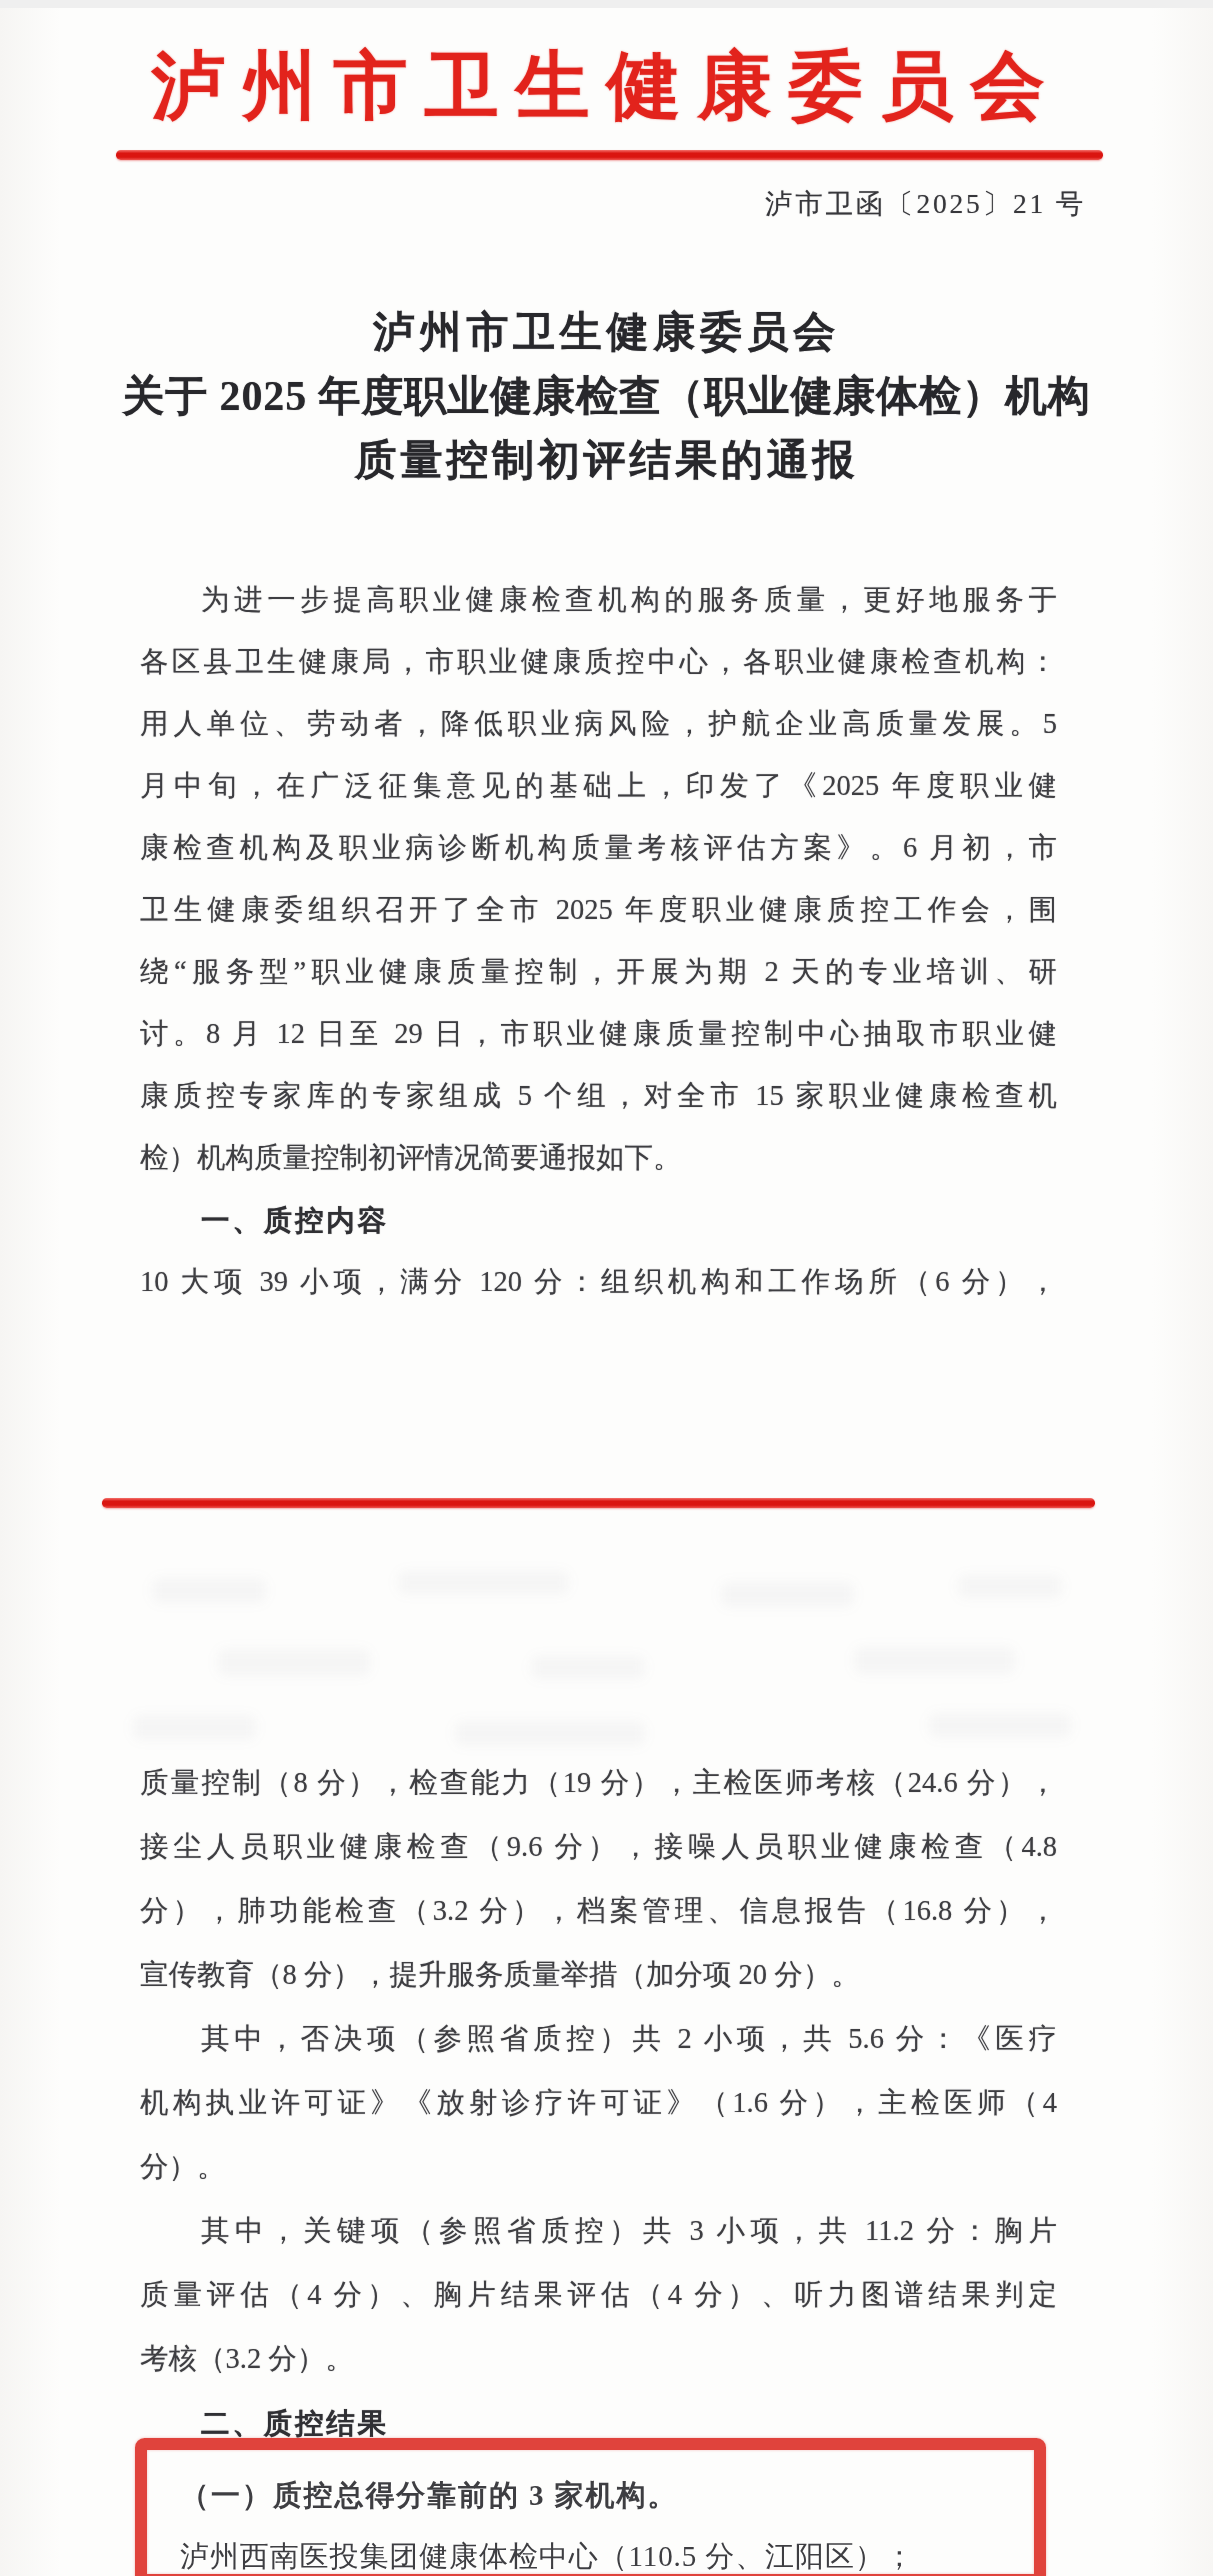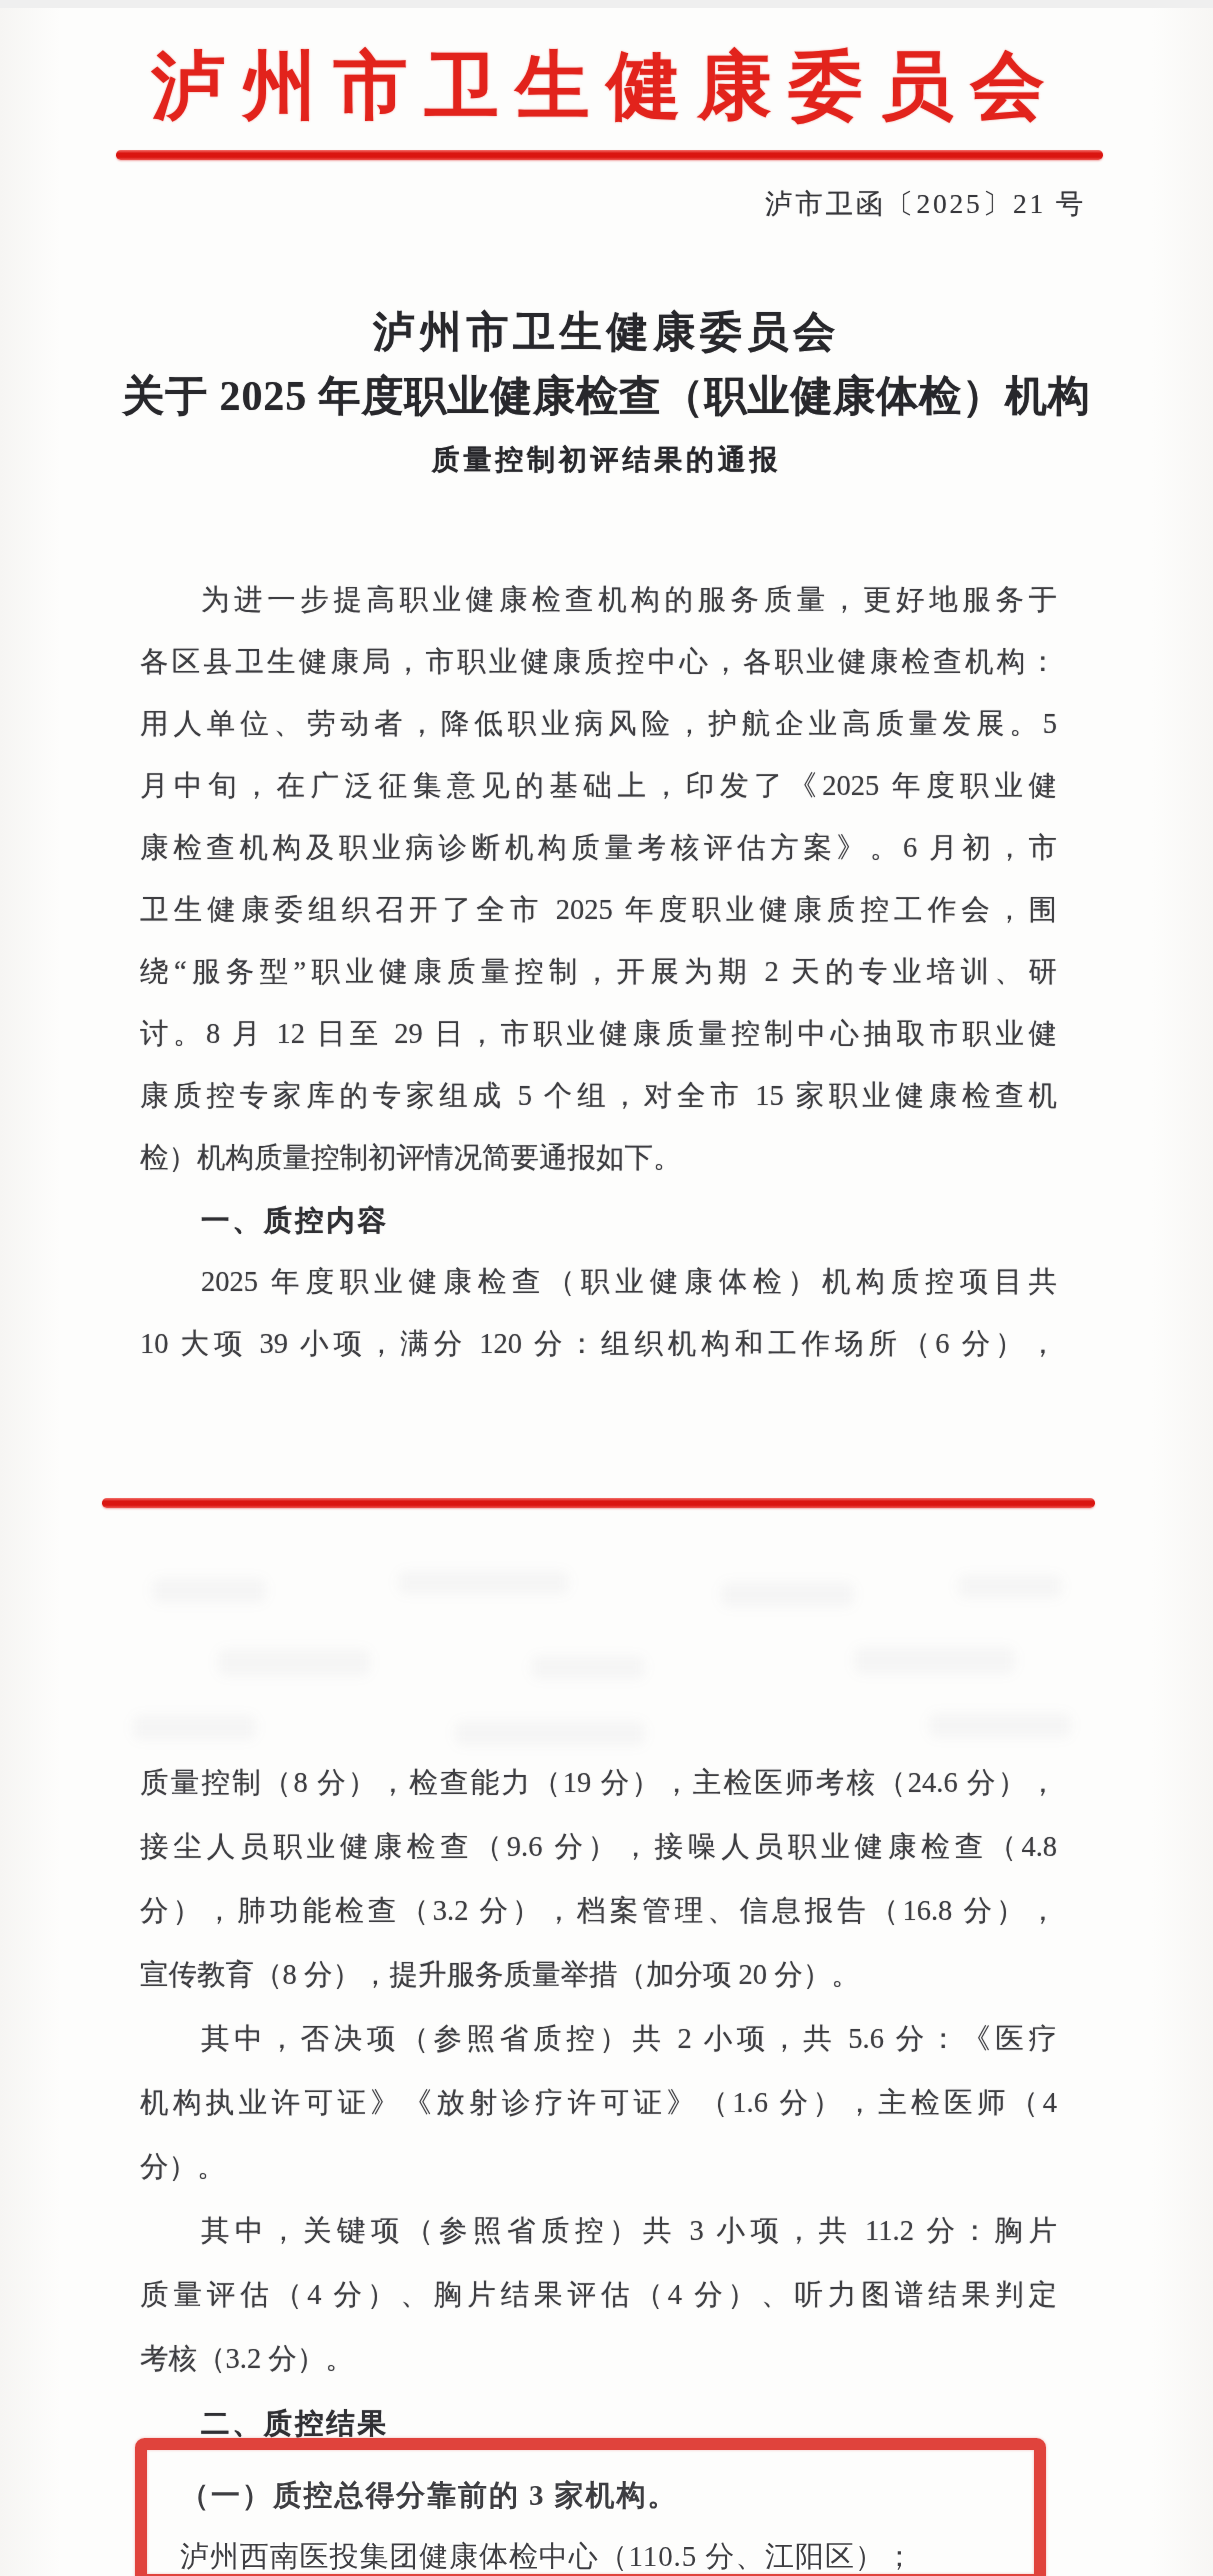--- a/index.html
+++ b/index.html
@@ -36,21 +36,21 @@
     white-space:nowrap;
   }
   
   .doc-title{
     position:absolute;top:292px;left:0;right:0;
     text-align:center;color:#28282c;font-weight:700;
     text-shadow:0 0 0.9px rgba(40,40,46,.6);
   }
   .doc-title .t1{font-size:42px;line-height:64px;letter-spacing:4.7px;}
   .doc-title .t2{font-size:42px;line-height:64px;letter-spacing:0.9px;}
-  .doc-title .t3{font-size:28px;line-height:64px;letter-spacing:3.8px;}
+  .doc-title .t3{font-size:42px;line-height:64px;letter-spacing:3.8px;}
   
   .bodyblock{
     position:absolute;left:140px;width:917px;
     font-size:28.5px;color:#3e3e42;
     text-shadow:0 0 1.1px rgba(62,62,66,.5);
   }
   .p1{top:561px;}
   .p1 .ln{height:62px;line-height:62px;}
   .p2{top:1743px;}
   .p2 .ln{height:64px;line-height:64px;}
@@ -105,21 +105,20 @@
     <div class="ln fill">各区县卫生健康局，市职业健康质控中心，各职业健康检查机构：</div>
     <div class="ln fill">用人单位、劳动者，降低职业病风险，护航企业高质量发展。5</div>
     <div class="ln fill">月中旬，在广泛征集意见的基础上，印发了《2025 年度职业健</div>
     <div class="ln fill">康检查机构及职业病诊断机构质量考核评估方案》。6 月初，市</div>
     <div class="ln fill">卫生健康委组织召开了全市 2025 年度职业健康质控工作会，围</div>
     <div class="ln fill">绕“服务型”职业健康质量控制，开展为期 2 天的专业培训、研</div>
     <div class="ln fill">讨。8 月 12 日至 29 日，市职业健康质量控制中心抽取市职业健</div>
     <div class="ln fill">康质控专家库的专家组成 5 个组，对全市 15 家职业健康检查机</div>
     <div class="ln">检）机构质量控制初评情况简要通报如下。</div>
     <div class="ln heading indent">一、质控内容</div>
-    <div class="ln fill indent">2025 年度职业健康检查（职业健康体检）机构质控项目共</div>
     <div class="ln fill">10 大项 39 小项，满分 120 分：组织机构和工作场所（6 分），</div>
   </div>
 
   <div class="rule rule-break"></div>
 
   <div class="ghosts">
     <div class="ghost" style="left:152px;top:1570px;width:114px;height:25px;"></div>
     <div class="ghost" style="left:398px;top:1563px;width:171px;height:23px;"></div>
     <div class="ghost" style="left:721px;top:1574px;width:133px;height:25px;"></div>
     <div class="ghost" style="left:958px;top:1567px;width:104px;height:23px;"></div>

